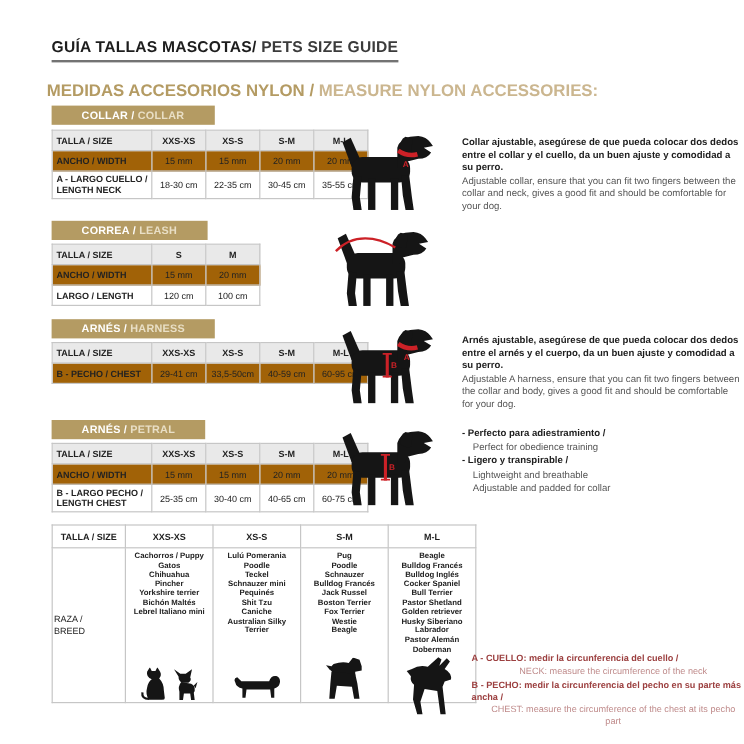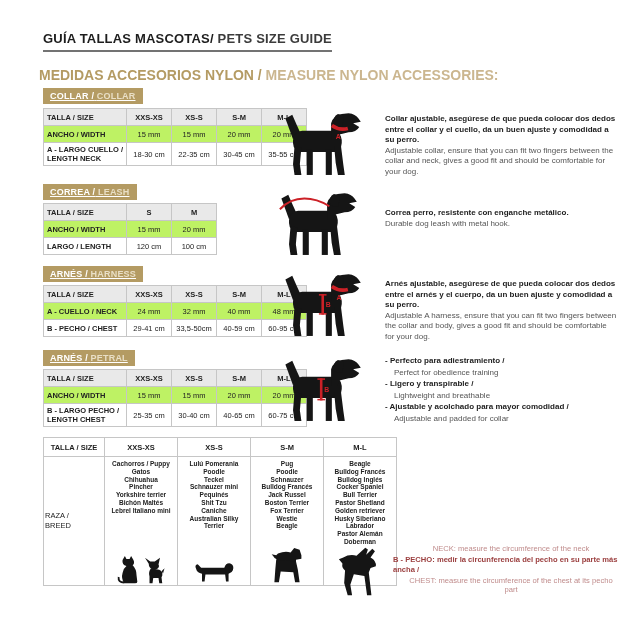--- a/index.html
+++ b/index.html
@@ -8,29 +8,29 @@
 
   
   .title{position:absolute;left:43px;top:31px;font-size:13px;font-weight:bold;
          letter-spacing:.2px;border-bottom:2px solid #737373;padding-bottom:4px;white-space:nowrap;}
   .title .en{font-weight:600;color:#3b3b3b;}
   .subtitle{position:absolute;left:39px;top:67px;font-size:14px;font-weight:bold;color:#b49b63;white-space:nowrap;}
   .subtitle .en{color:#cbb68f;font-weight:600;}
 
   
   .badge{position:absolute;left:43px;background:#b49b63;color:#fff;font-size:9px;
-         font-weight:bold;padding:3px 7px;letter-spacing:.2px;white-space:nowrap;text-decoration:underline;}
+         font-weight:bold;padding:3px 25px;letter-spacing:.2px;white-space:nowrap;}
   .badge .en{color:#e9dfc6;font-weight:600;}
 
   
   .size-table{position:absolute;left:43px;border-collapse:collapse;font-size:7.5px;color:#222;}
   .size-table td{border:1px solid #c6c6c6;text-align:center;padding:2px 3px;height:12px;min-width:38px;}
   .size-table td.label{text-align:left;font-weight:bold;width:76px;min-width:76px;}
   .size-table tr:nth-child(1) td{background:#e9e9e9;font-weight:bold;}
-  .size-table tr:nth-child(2) td{background:#bef264;}
+  .size-table tr:nth-child(2) td{background:#a16207;}
 
   
   .desc{position:absolute;left:385px;width:233px;font-size:8px;line-height:1.32;}
   .desc .es{display:block;font-weight:bold;color:#1d1d1d;}
   .desc .en{display:block;color:#555;}
   .pairs .en{padding-left:9px;}
   .pairs div{margin-bottom:1px;}
 
   
   .dog{position:absolute;width:84px;height:67px;}
@@ -168,43 +168,32 @@
           <td class="label">LARGO / LENGTH</td>
           <td>120 cm</td>
           <td>100 cm</td>
         </tr>
       </tbody>
     </table>
   <svg class="dog" style="left:276px;top:191px;width:90px" viewBox="0 0 110 88">
     <use href="#dogsym"></use>
     <path d="M1,24 C20,4 46,8 66,20" stroke="#cc2127" stroke-width="2.6" fill="none"></path>
   </svg>
-  <div class="desc" style="top:208px">
-    <span class="es">Correa perro, resistente con enganche metálico.</span>
-    <span class="en">Durable dog leash with metal hook.</span>
-  </div>
 
   <div class="badge" style="top:266px">
     <span>ARNÉS /</span> <span class="en">HARNESS</span>
   </div>
   <table class="size-table" style="top:285px">
       <tbody>
         <tr>
           <td class="label">TALLA / SIZE</td>
           <td>XXS-XS</td>
           <td>XS-S</td>
           <td>S-M</td>
           <td>M-L</td>
-        </tr>
-        <tr>
-          <td class="label">A - CUELLO / NECK</td>
-          <td>24 mm</td>
-          <td>32 mm</td>
-          <td>40 mm</td>
-          <td>48 mm</td>
         </tr>
         <tr>
           <td class="label">B - PECHO / CHEST</td>
           <td>29-41 cm</td>
           <td>33,5-50cm</td>
           <td>40-59 cm</td>
           <td>60-95 cm</td>
         </tr>
       </tbody>
     </table>
@@ -255,21 +244,20 @@
     <line x1="50" y1="28" x2="50" y2="57" stroke="#cc2127" stroke-width="3.4"></line>
     <line x1="45" y1="29" x2="55" y2="29" stroke="#cc2127" stroke-width="2"></line>
     <line x1="45" y1="56" x2="55" y2="56" stroke="#cc2127" stroke-width="2"></line>
     <text x="54" y="46" font-size="9" font-weight="bold" fill="#cc2127">B</text>
   </svg>
   <div class="desc pairs" style="top:356px">
       <div class="es">- Perfecto para adiestramiento /</div>
       <div class="en">Perfect for obedience training</div>
       <div class="es">- Ligero y transpirable /</div>
       <div class="en">Lightweight and breathable</div>
-      <div class="es">- Ajustable y acolchado para mayor comodidad /</div>
       <div class="en">Adjustable and padded for collar</div>
     </div>
 
   <table class="breed-table">
     <tbody>
         <tr>
       <td class="bt-h first">TALLA /  SIZE</td>
       <td class="bt-h">XXS-XS</td>
       <td class="bt-h">XS-S</td>
       <td class="bt-h">S-M</td>
@@ -360,18 +348,19 @@
                   <use href="#dobsym"></use>
                 </svg>
           </div>
         </div>
       </td>
     </tr>
   </tbody>
     </table>
 
   <div class="notes pairs">
+      <div class="es">A - CUELLO: medir la circunferencia del cuello /</div>
       <div class="en">NECK: measure the circumference of the neck</div>
       <div class="es">B - PECHO: medir la circunferencia del pecho en su parte más ancha /</div>
       <div class="en">CHEST: measure the circumference of the chest at its pecho part</div>
     </div>
 
 </div>
 
 </body></html>

